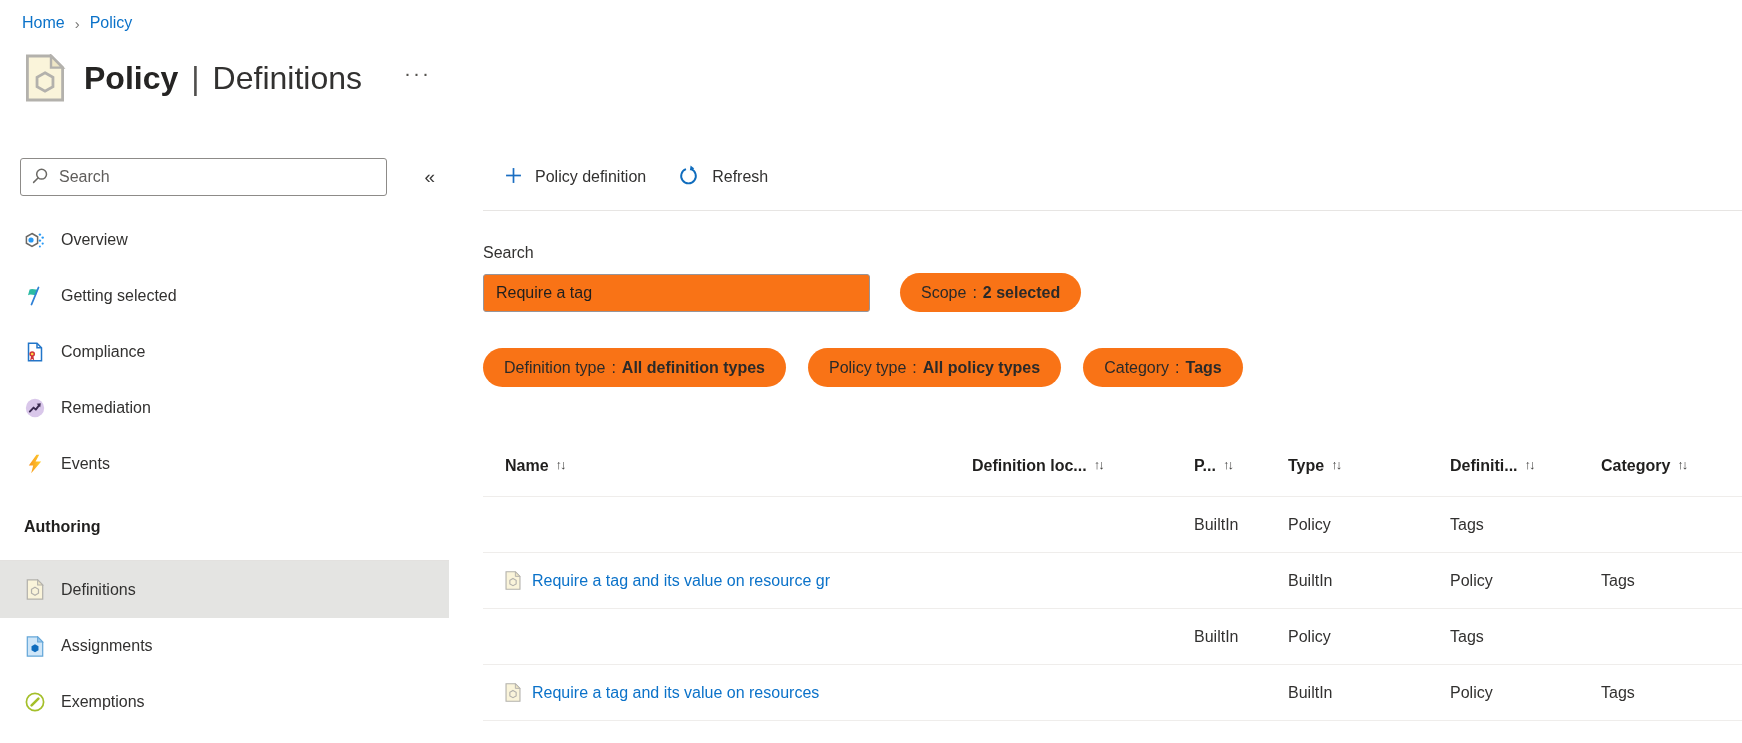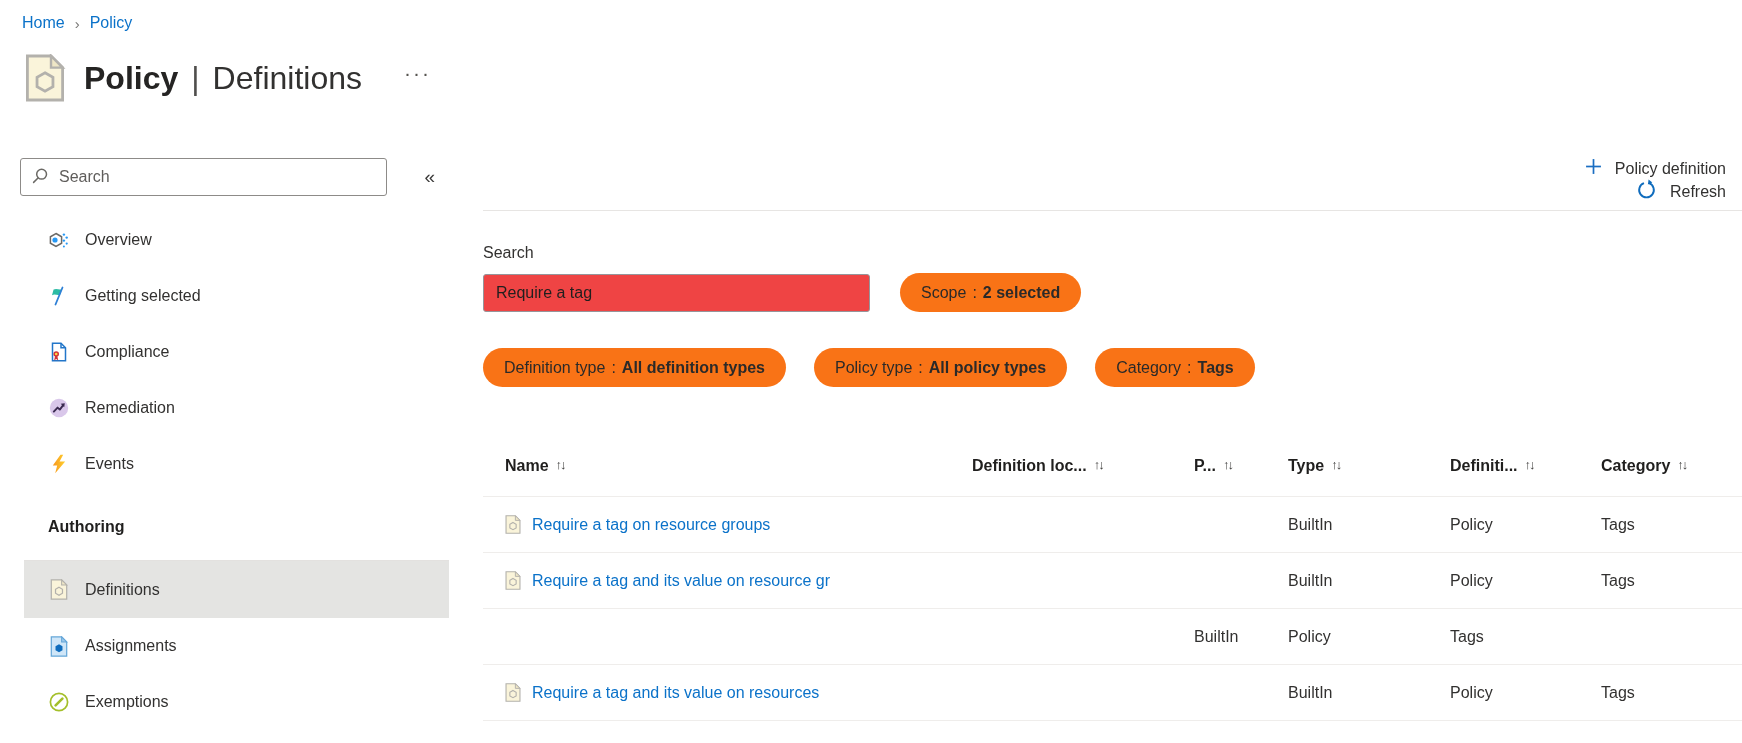--- a/index.html
+++ b/index.html
@@ -33,47 +33,47 @@
   .search-row { display:flex; align-items:center; padding-left:20px; }
   .searchbox { position:relative; width:367px; height:38px; }
   .searchbox input {
     width:100%; height:100%; border:1px solid #8d8b88; border-radius:3px;
     padding:0 10px 0 38px; font-size:16px; font-family:inherit; color:#323130; outline:none; background:#fff;
   }
   .searchbox input::placeholder { color:#5f5d5b; opacity:1; }
   .searchbox .mag { position:absolute; left:11px; top:9px; }
   .collapse { margin-left:auto; margin-right:14px; font-size:19px; color:#3b3a39; cursor:pointer; }
 
-  nav { margin-top:16px;margin-left:24px; }
+  nav { margin-top:16px; }
   .nav-item { height:56px; display:flex; align-items:center; padding-left:24px; gap:15px; cursor:pointer; }
   .nav-item .nicon { width:22px; height:24px; display:flex; align-items:center; justify-content:center; flex:0 0 22px; }
   .nav-item span.lbl { font-size:16px; color:#323130; }
   .section-title { margin:26px 0 0 24px; height:20px; font-weight:700; font-size:16px; color:#201f1e; }
   .section-divider { height:1px; background:#e3e1df; margin-top:22px; }
   .nav-item.selected { background:#e4e4e2; height:57px; }
 
   
-  .toolbar { height:44px; display:flex; align-items:flex-end; padding-left:6px;flex-direction:column; }
+  .toolbar { height:44px; display:flex; align-items:flex-start; padding-left:6px; }
   .toolbar-wrap { border-bottom:1px solid #e7e5e3; padding-bottom:8px; }
   .tb-btn { display:flex; align-items:center; gap:13px; padding:0 16px; height:38px;
             background:none; border:none; font-family:inherit; font-size:16px; color:#323130; cursor:pointer; }
 
   
   .filter-label { margin-top:33px; font-size:16px; color:#323130; }
   .filter-row { display:flex; align-items:center; margin-top:11px; }
   .filter-search {
-    width:387px; height:38px; background:#ef4444; border:1px solid #96959a; border-radius:3px;
+    width:387px; height:38px; background:#f97316; border:1px solid #96959a; border-radius:3px;
     font-family:inherit; font-size:16px; color:#201f1e; padding:0 12px; outline:none;
   }
   .pill { height:39px; border-radius:20px; background:#f97316; display:inline-flex; align-items:center;
           padding:0 21px; font-size:16px; color:#2b2a29; cursor:pointer; white-space:nowrap; }
   .pill b { font-weight:700; }
   .pill .psep { margin:0 6px; }
   .scope-pill { margin-left:30px; }
-  .pill-row { margin-top:36px; display:flex; gap:28px; }
+  .pill-row { margin-top:36px; display:flex; gap:22px; }
 
   
   .grid { margin-top:48px; }
   .grid-header, .grid-row {
     display:grid; grid-template-columns:467px 222px 94px 162px 151px 1fr;
     padding-left:22px; align-items:center;
   }
   .grid-header { height:62px; font-weight:700; color:#201f1e; border-bottom:1px solid #efedeb; }
   .hcell { display:flex; align-items:flex-start; gap:7px; cursor:pointer; overflow:hidden; white-space:nowrap; }
   .sort { font-size:13px; letter-spacing:-2px; color:#3b3a39; font-weight:400; padding-right:2px; }
@@ -308,26 +308,20 @@
             <span>Definiti...</span>
             <span class="sort">↑↓</span>
           </div>
           <div class="hcell">
             <span>Category</span>
             <span class="sort">↑↓</span>
           </div>
         </div>
 
         <div class="grid-row">
-          <div class="name-cell">
-            <svg width="16" height="19" viewBox="0 0 20 24">
-                <use href="#policy-doc"></use>
-              </svg>
-            <a>Require a tag on resource groups</a>
-          </div>
           <div class="cell"></div>
           <div class="cell"></div>
           <div class="cell">BuiltIn</div>
           <div class="cell">Policy</div>
           <div class="cell">Tags</div>
         </div>
 
         <div class="grid-row">
           <div class="name-cell">
             <svg width="16" height="19" viewBox="0 0 20 24">

